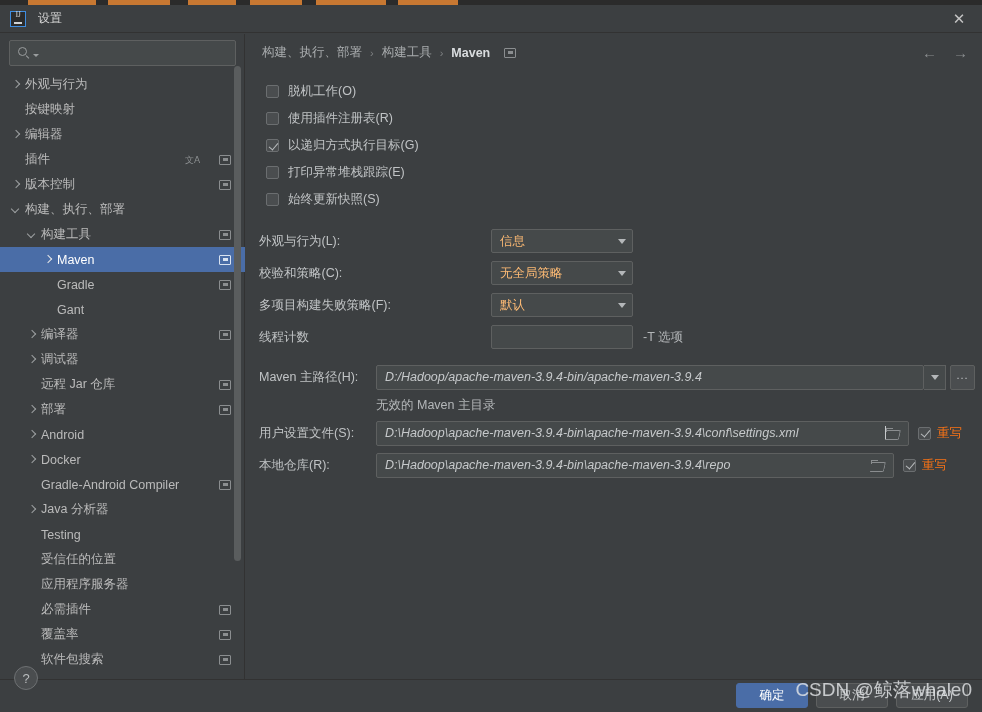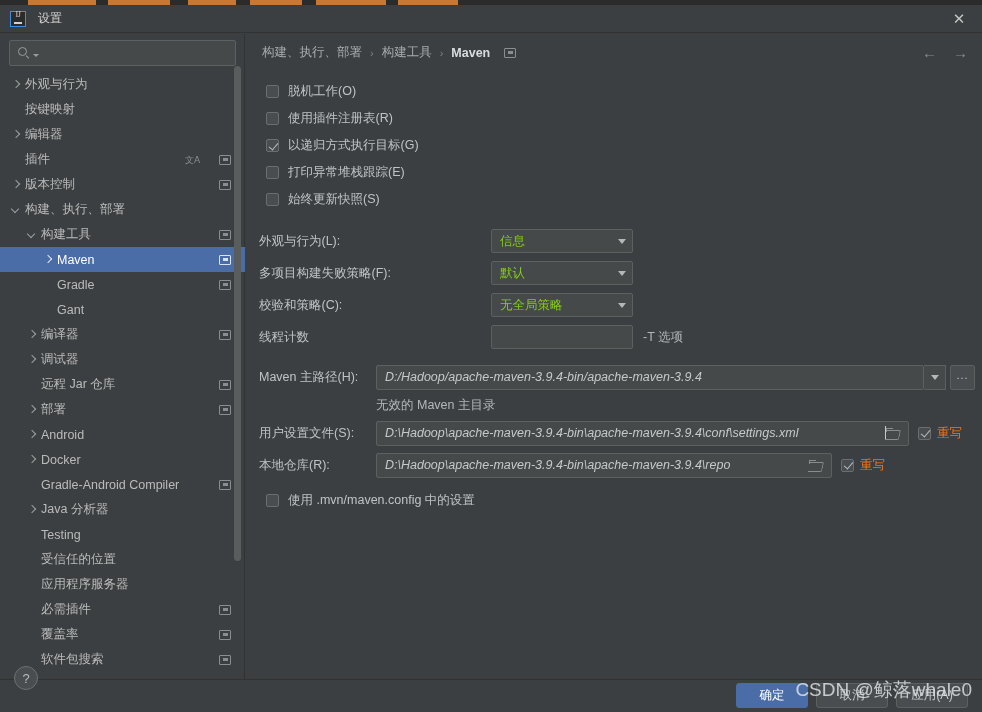--- a/index.html
+++ b/index.html
@@ -181,21 +181,21 @@
   }
   .cb-label { font-size: 12.5px; color: #c0c3c5; }
 
   
   .frow { display: flex; align-items: center; height: 32px; padding-left: 13px; }
   .flabel { font-size: 12.5px; color: #c0c3c5; width: 232px; flex: 0 0 auto; }
   .combo {
     width: 142px; height: 24px; flex: 0 0 auto;
     background: #45494a; border: 1px solid #5e6060; border-radius: 2px;
     display: flex; align-items: center; padding: 0 6px 0 8px;
-    font-size: 12.5px; color: #84cc16;
+    font-size: 12.5px; color: #fdba74;
   }
   .combo .cv { flex: 1 1 auto; }
   .combo .carrow {
     width: 0; height: 0;
     border-left: 4.5px solid transparent; border-right: 4.5px solid transparent;
     border-top: 5px solid #b4b7b9;
   }
   .txtin {
     height: 24px; background: #45494a; border: 1px solid #5e6060;
     border-radius: 2px; display: flex; align-items: center;
@@ -516,30 +516,30 @@
       <div style="height:12px"></div>
       <div id="combogroup">
           <div class="frow">
             <span class="flabel">外观与行为(L):</span>
             <span class="combo">
               <span class="cv">信息</span>
               <span class="carrow"></span>
             </span>
           </div>
           <div class="frow">
+            <span class="flabel">校验和策略(C):</span>
+            <span class="combo">
+              <span class="cv">无全局策略</span>
+              <span class="carrow"></span>
+            </span>
+          </div>
+          <div class="frow">
             <span class="flabel">多项目构建失败策略(F):</span>
             <span class="combo">
               <span class="cv">默认</span>
-              <span class="carrow"></span>
-            </span>
-          </div>
-          <div class="frow">
-            <span class="flabel">校验和策略(C):</span>
-            <span class="combo">
-              <span class="cv">无全局策略</span>
               <span class="carrow"></span>
             </span>
           </div>
         </div>
 
       <div class="frow">
         <span class="flabel">线程计数</span>
         <span class="txtin plain">
           <span></span>
         </span>
@@ -569,36 +569,32 @@
           <span class="folder-icon"></span>
         </span>
         <span class="ovr">
           <span class="cb checked"></span>
           <span>重写</span>
         </span>
       </div>
 
       <div class="pathrow">
         <span class="plabel">本地仓库(R):</span>
-        <span class="pfield" style="width:456px">
+        <span class="pfield" style="width:518px">
           <span class="pv">D:\Hadoop\apache-maven-3.9.4-bin\apache-maven-3.9.4\repo</span>
           <span class="folder-icon"></span>
         </span>
         <span class="ovr">
           <span class="cb checked"></span>
           <span>重写</span>
         </span>
       </div>
 
       <div style="height:6px"></div>
 
-      <div class="cbrow">
-        <span class="cb"></span>
-        <span class="cb-label">使用 .mvn/maven.config 中的设置</span>
-      </div>
 
     </div>
   </div>
 
   <div class="footer">
     <div class="help-btn">?</div>
     <div class="btns">
       <div class="btn primary">确定</div>
       <div class="btn">取消</div>
       <div class="btn">应用(A)</div>

